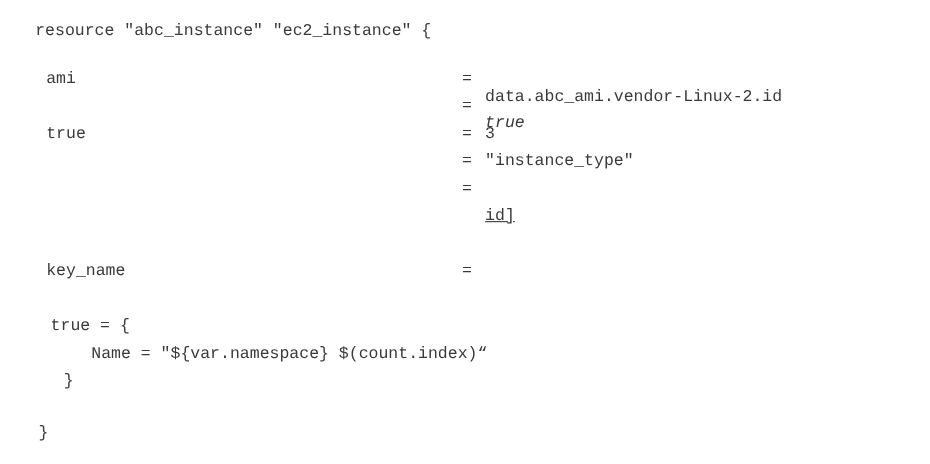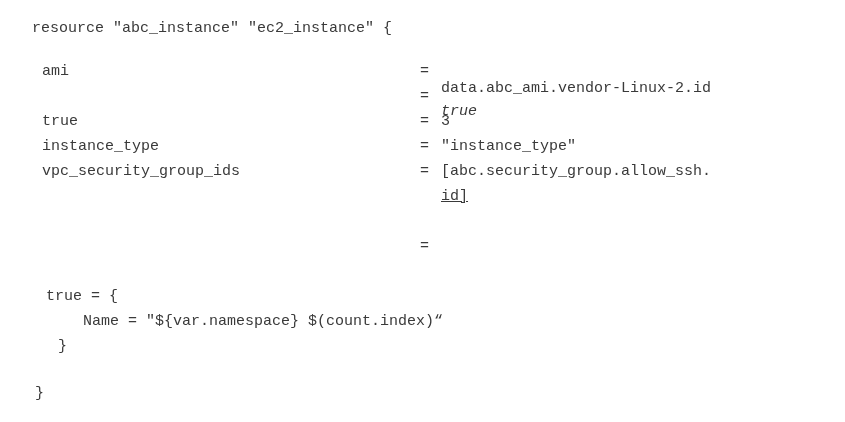--- a/index.html
+++ b/index.html
@@ -88,31 +88,29 @@
   
   <div class="code-line attr-eq row-assoc-eq">=</div>
   <div class="code-line attr-val row-assoc-val">true</div>
 
   
   <div class="code-line attr-key row-count-key">true</div>
   <div class="code-line attr-eq row-count-eq">=</div>
   <div class="code-line attr-val row-count-val">3</div>
 
   
-  <div class="code-line attr-key row-itype-key">instance_type</div>
   <div class="code-line attr-eq row-itype-eq">=</div>
   <div class="code-line attr-val row-itype-val">"instance_type"</div>
 
   
-  <div class="code-line attr-key row-vpc-key">vpc_security_group_ids</div>
   <div class="code-line attr-eq row-vpc-eq">=</div>
-  <div class="code-line attr-val row-vpc-val">[abc.security_group.allow_ssh.</div>
   <div class="code-line row-vpc-val2">id]</div>
 
   
+  <div class="code-line attr-key row-key-key">key_name</div>
   <div class="code-line attr-eq row-key-eq">=</div>
 
   
   <div class="code-line tags-open">true = {</div>
   <div class="code-line tags-name">Name = "${var.namespace} $(count.index)“</div>
   <div class="code-line tags-close">}</div>
 
   
   <div class="code-line resource-close">}</div>
 

